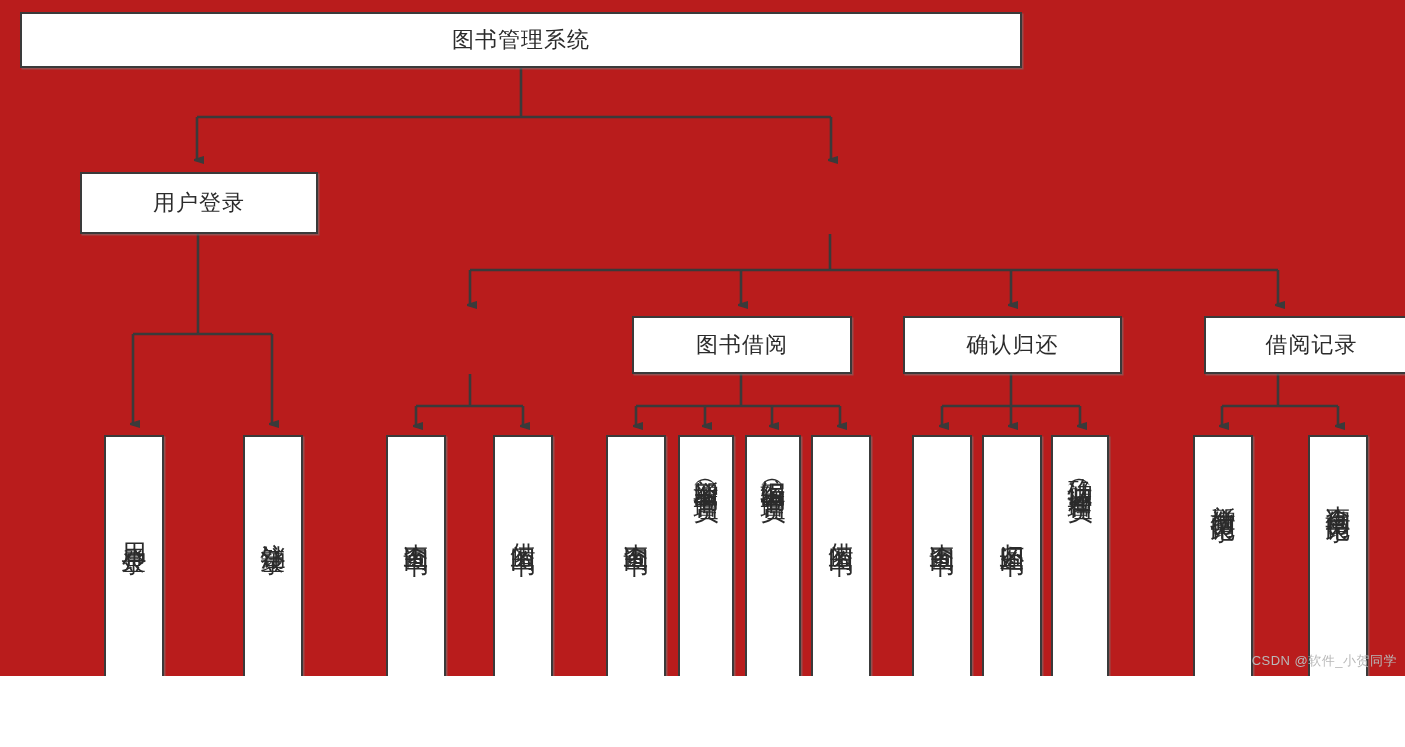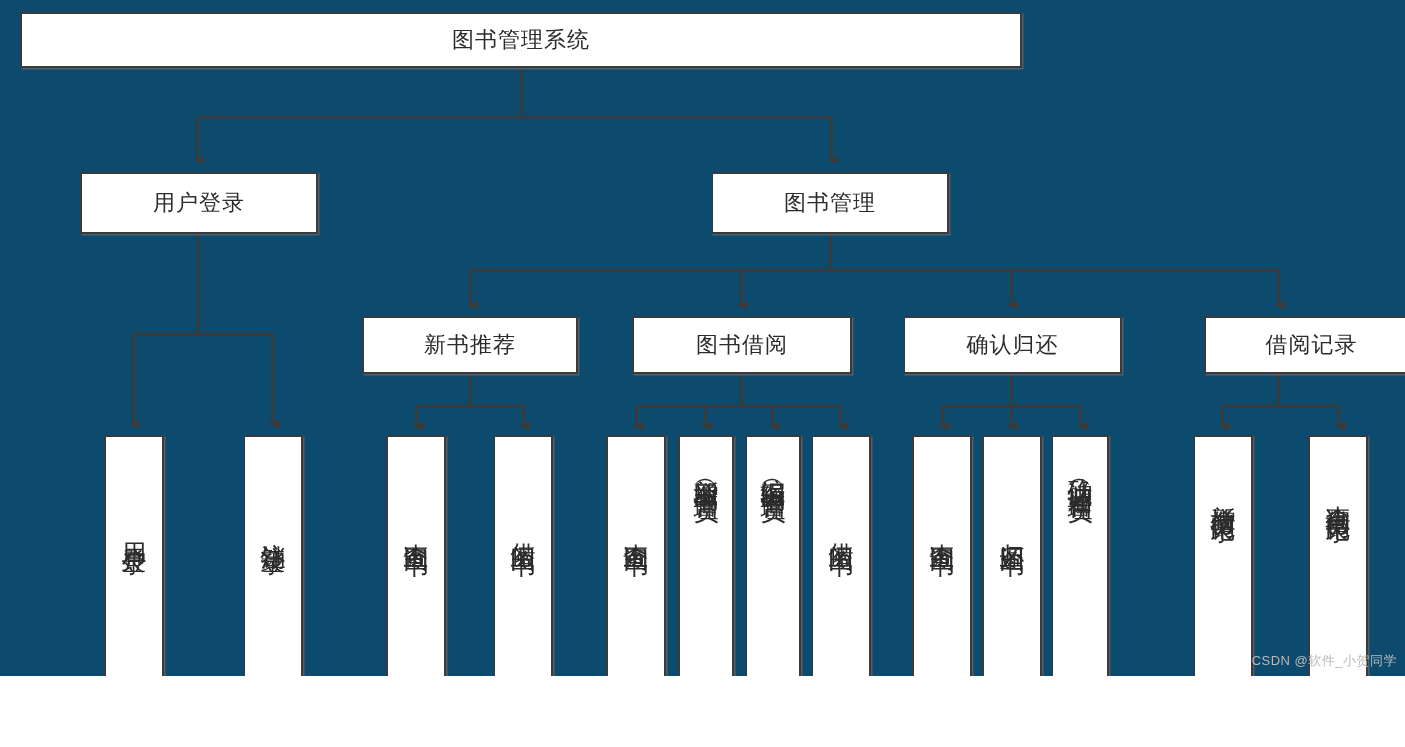--- a/index.html
+++ b/index.html
@@ -8,21 +8,21 @@
     padding: 0;
     background: #ffffff;
   }
   body {
     font-family: "Liberation Sans", "DejaVu Sans", sans-serif;
   }
   #diagram-root {
     position: relative;
     width: 1405px;
     height: 676px;
-    background: #0c4a6e;
+    background: #b91c1c;
     overflow: hidden;
   }
   #diagram-svg {
     position: absolute;
     left: 0;
     top: 0;
     width: 1405px;
     height: 747px;
   }
   .node-box {
@@ -141,27 +141,21 @@
   </svg>
 
   <div class="node-box node-h" style="left:20px; top:12px; width:1002px; height:56px;">
     <span class="node-label">图书管理系统</span>
   </div>
 
   <div class="node-box node-h" style="left:80px; top:172px; width:238px; height:62px;">
     <span class="node-label">用户登录</span>
   </div>
 
-  <div class="node-box node-h" style="left:711px; top:172px; width:238px; height:62px;">
-    <span class="node-label">图书管理</span>
-  </div>
-
-  <div class="node-box node-h" style="left:362px; top:316px; width:216px; height:58px;">
-    <span class="node-label">新书推荐</span>
-  </div>
+
 
   <div class="node-box node-h" style="left:632px; top:316px; width:220px; height:58px;">
     <span class="node-label">图书借阅</span>
   </div>
 
   <div class="node-box node-h" style="left:903px; top:316px; width:219px; height:58px;">
     <span class="node-label">确认归还</span>
   </div>
 
   <div class="node-box node-h" style="left:1204px; top:316px; width:215px; height:58px;align-items:center;">

